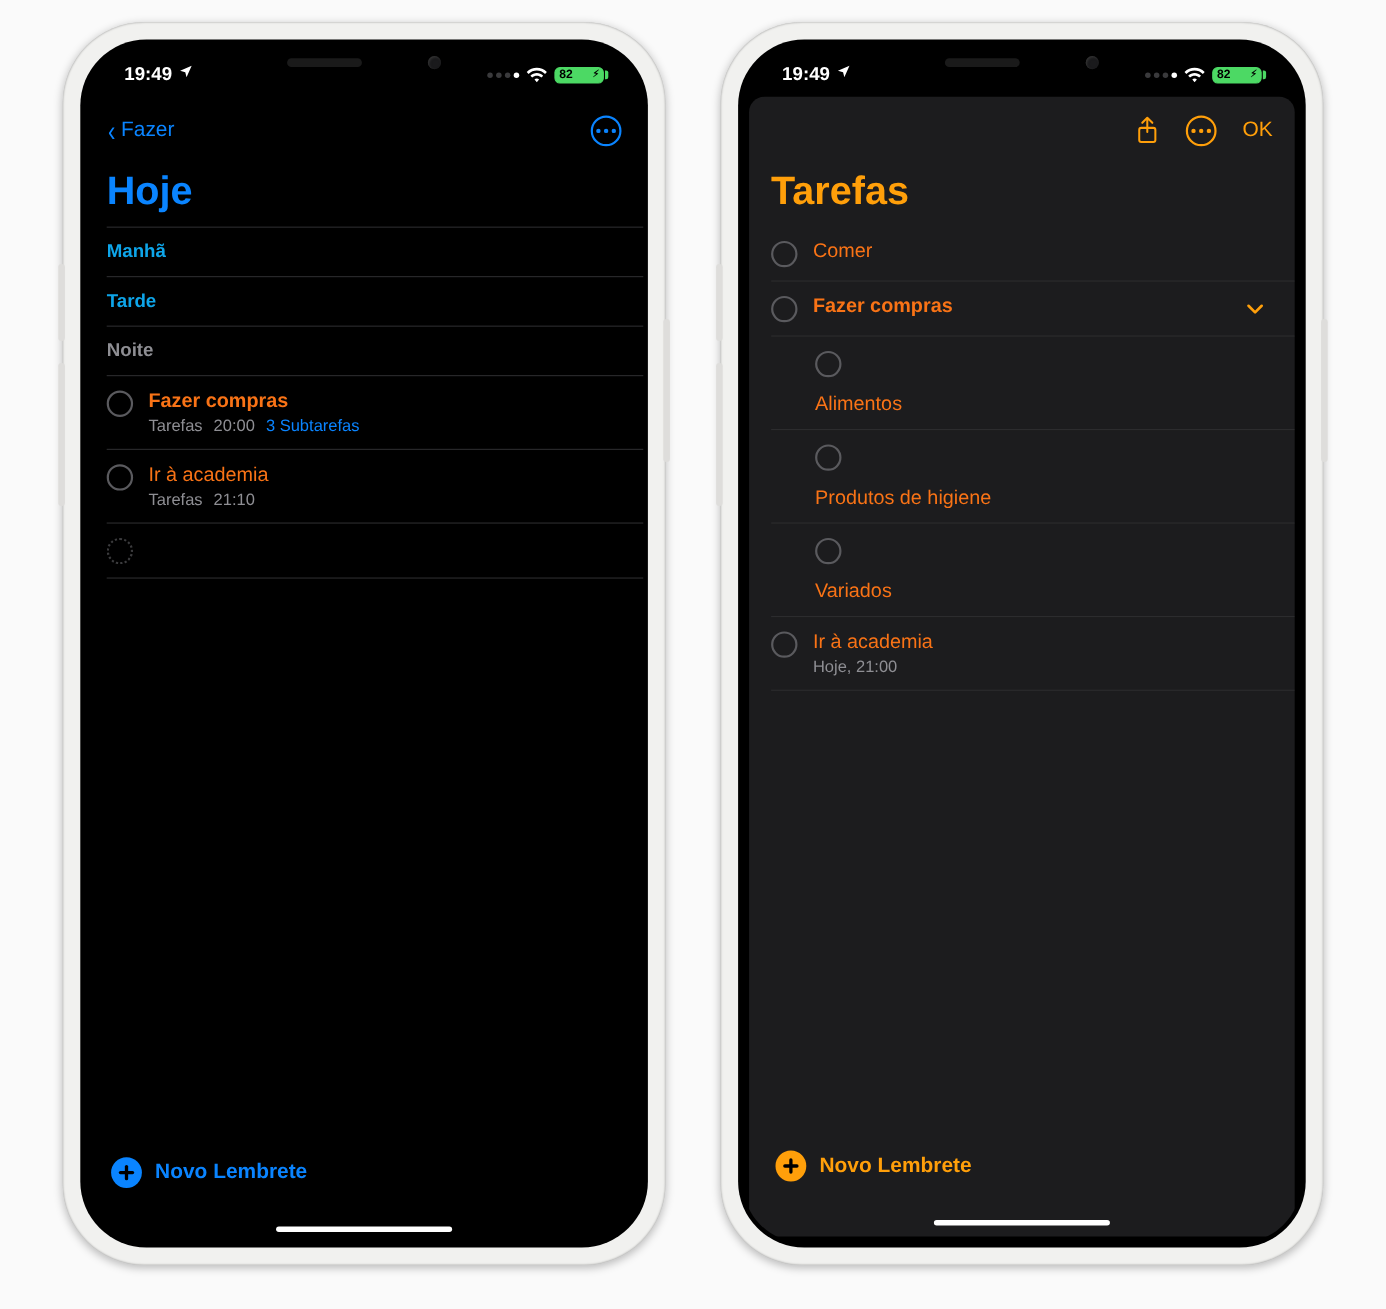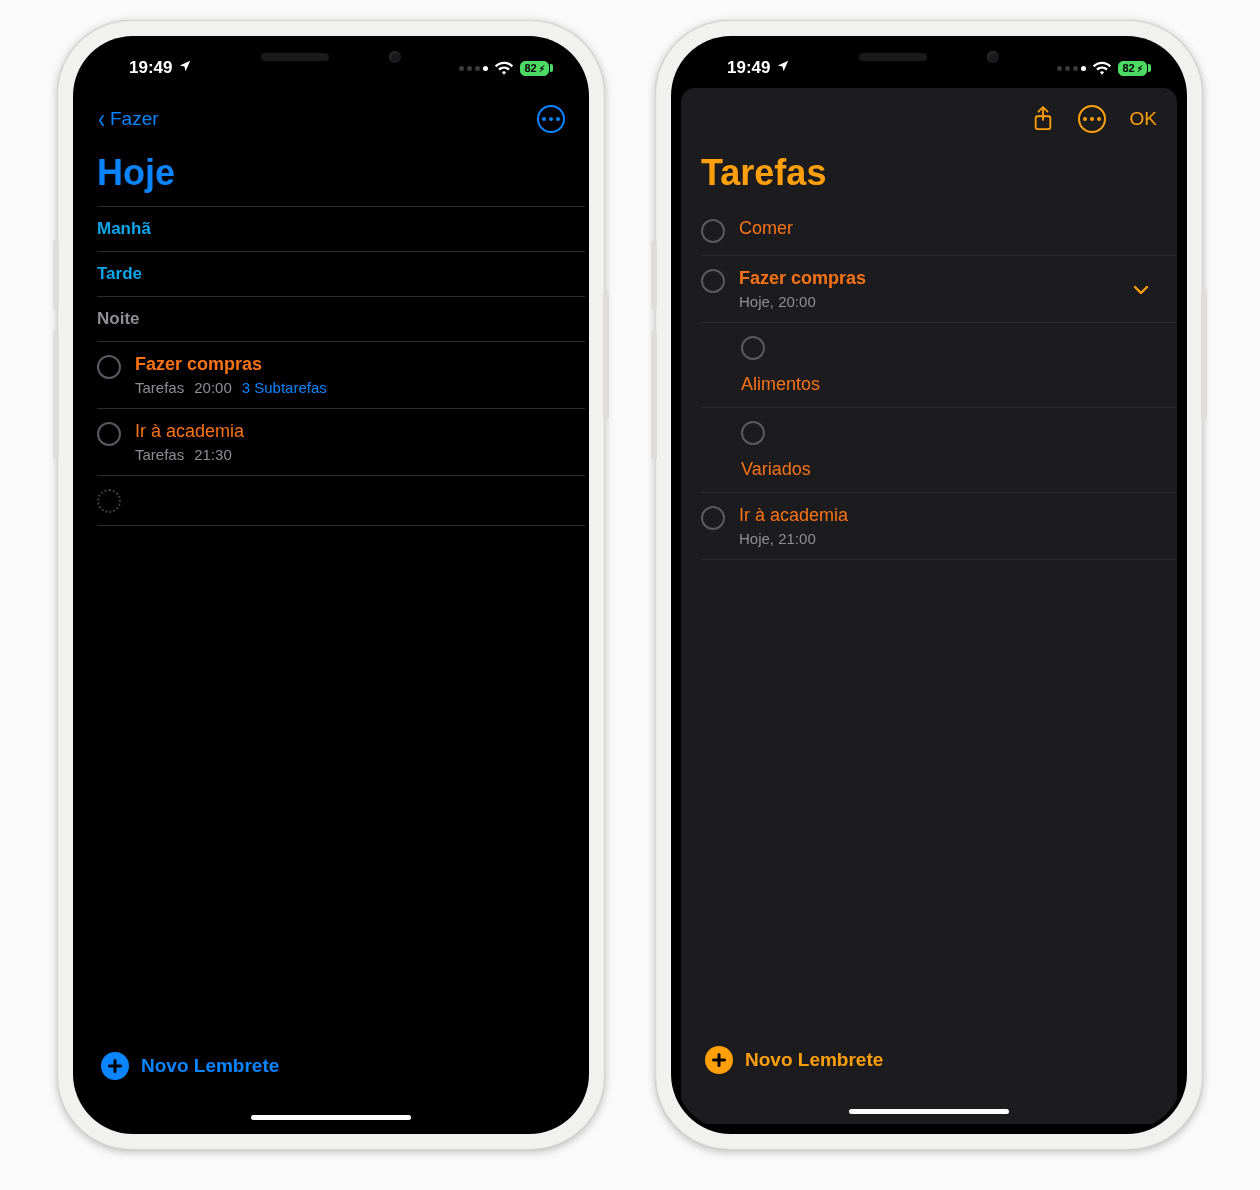--- a/index.html
+++ b/index.html
@@ -84,39 +84,39 @@
     border-bottom-right-radius: 22px;
     z-index: 50;
     display:flex; align-items:center; justify-content:center; gap:60px;
   }
   .notch .speaker{ width:68px; height:8px; border-radius:4px; background:#1a1a1a; }
   .notch .cam{ width:12px; height:12px; border-radius:50%; background:#1a1a1c; box-shadow: inset 1px 1px 2px #333; }
 
   
   .status {
     position: absolute;
-    top: 14px; left: 16px; right: 0;
+    top: 14px; left: 0; right: 0;
     height: 28px;
     display: flex;
     justify-content: space-between;
     align-items: center;
     padding: 0 36px;
     color: #fff;
     font-size: 17px;
     font-weight: 600;
     z-index: 40;
   }
   .status .left, .status .right { display:flex; align-items:center; gap:6px; }
   .status .arrow-loc { font-size: 15px; transform: translateY(-1px);}
   .cell-dots { display:flex; gap:3px; align-items:center; }
   .cell-dot  { width:5px; height:5px; border-radius:50%; background:#3a3a3c; }
   .cell-dot.on { background:#fff; }
   .wifi-ic svg { display:block; }
   .battery {
-    display:flex; align-items:flex-end; gap:2px;
+    display:flex; align-items:flex-start; gap:18px;
     padding:1px 3px;
     border:1.5px solid #4cd964;
     border-radius:5px;
     font-size:11px; font-weight:700;
     color:#000;
     background:#4cd964;
     line-height:1;
     position:relative;
   }
   .battery .bolt { font-size:9px; }
@@ -314,21 +314,21 @@
               </div>
             </div>
           </div>
 
           <div class="row">
             <div class="circle"></div>
             <div class="row-main">
               <div class="row-title">Ir à academia</div>
               <div class="row-sub">
                 <span>Tarefas</span>
-                <span>21:30</span>
+                <span>21:10</span>
               </div>
             </div>
           </div>
 
           <div class="row sep-after">
             <div class="circle dotted"></div>
             <div class="row-main">&nbsp;</div>
           </div>
         </div>
 
@@ -413,40 +413,43 @@
               <div class="circle"></div>
               <div class="row-main">
                 <div class="row-title">Comer</div>
               </div>
             </div>
 
             <div class="row">
               <div class="circle"></div>
               <div class="row-main">
                 <div class="row-title bold">Fazer compras</div>
-                <div class="row-sub">
-                    <span>Hoje, 20:00</span>
-                  </div>
               </div>
               <span class="chev-toggle">
                 <svg width="16" height="10" viewBox="0 0 16 10" fill="none" stroke="currentColor" stroke-width="2.4" stroke-linecap="round" stroke-linejoin="round">
                     <path d="M2 2l6 6 6-6"></path>
                   </svg>
               </span>
             </div>
 
             <div class="row sub">
               <div class="circle"></div>
               <div class="row-main">
                   <div class="row-title">Alimentos</div>
                 </div>
             </div>
             <div class="row sub">
               <div class="circle"></div>
               <div class="row-main">
+                  <div class="row-title">Produtos de higiene</div>
+                </div>
+            </div>
+            <div class="row sub">
+              <div class="circle"></div>
+              <div class="row-main">
                   <div class="row-title">Variados</div>
                 </div>
             </div>
 
             <div class="row sep-after">
               <div class="circle"></div>
               <div class="row-main">
                 <div class="row-title">Ir à academia</div>
                 <div class="row-sub">
                     <span>Hoje, 21:00</span>

